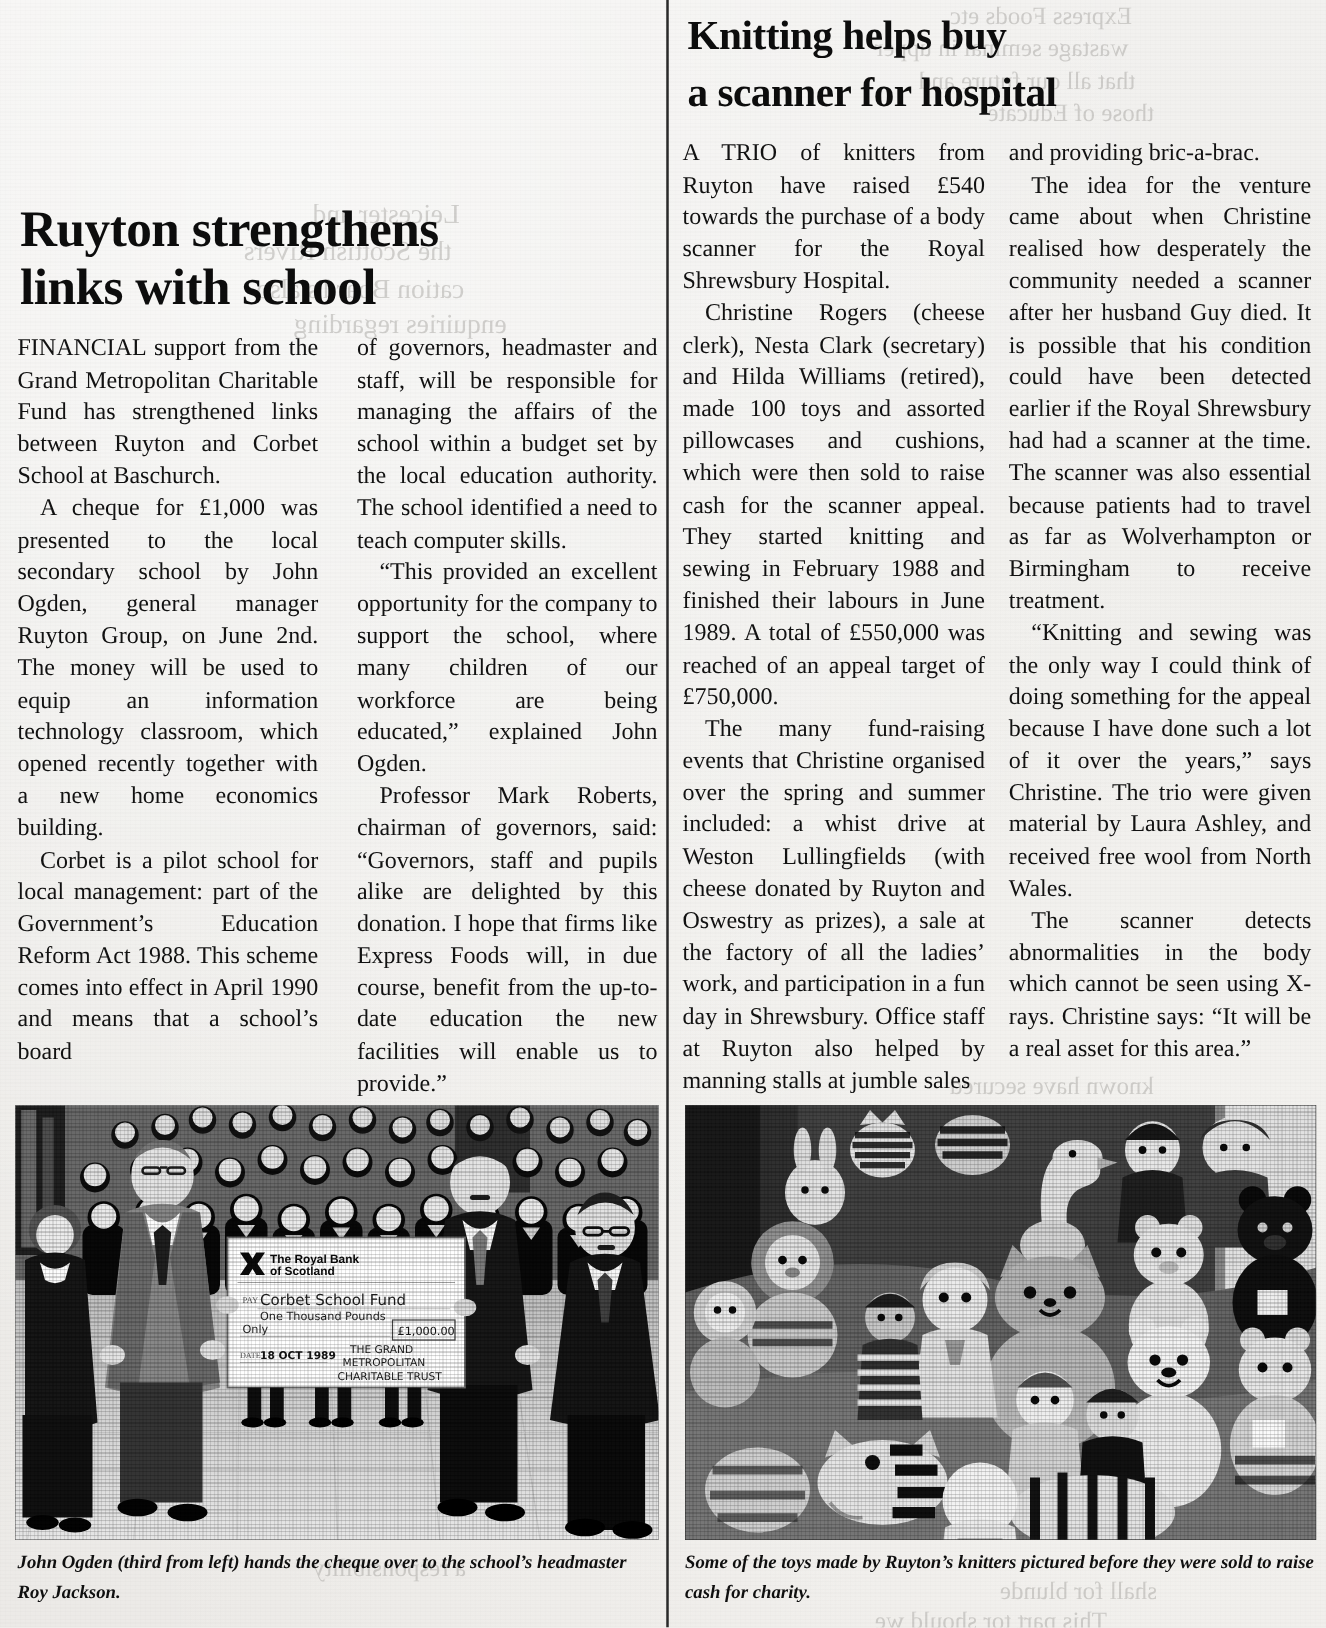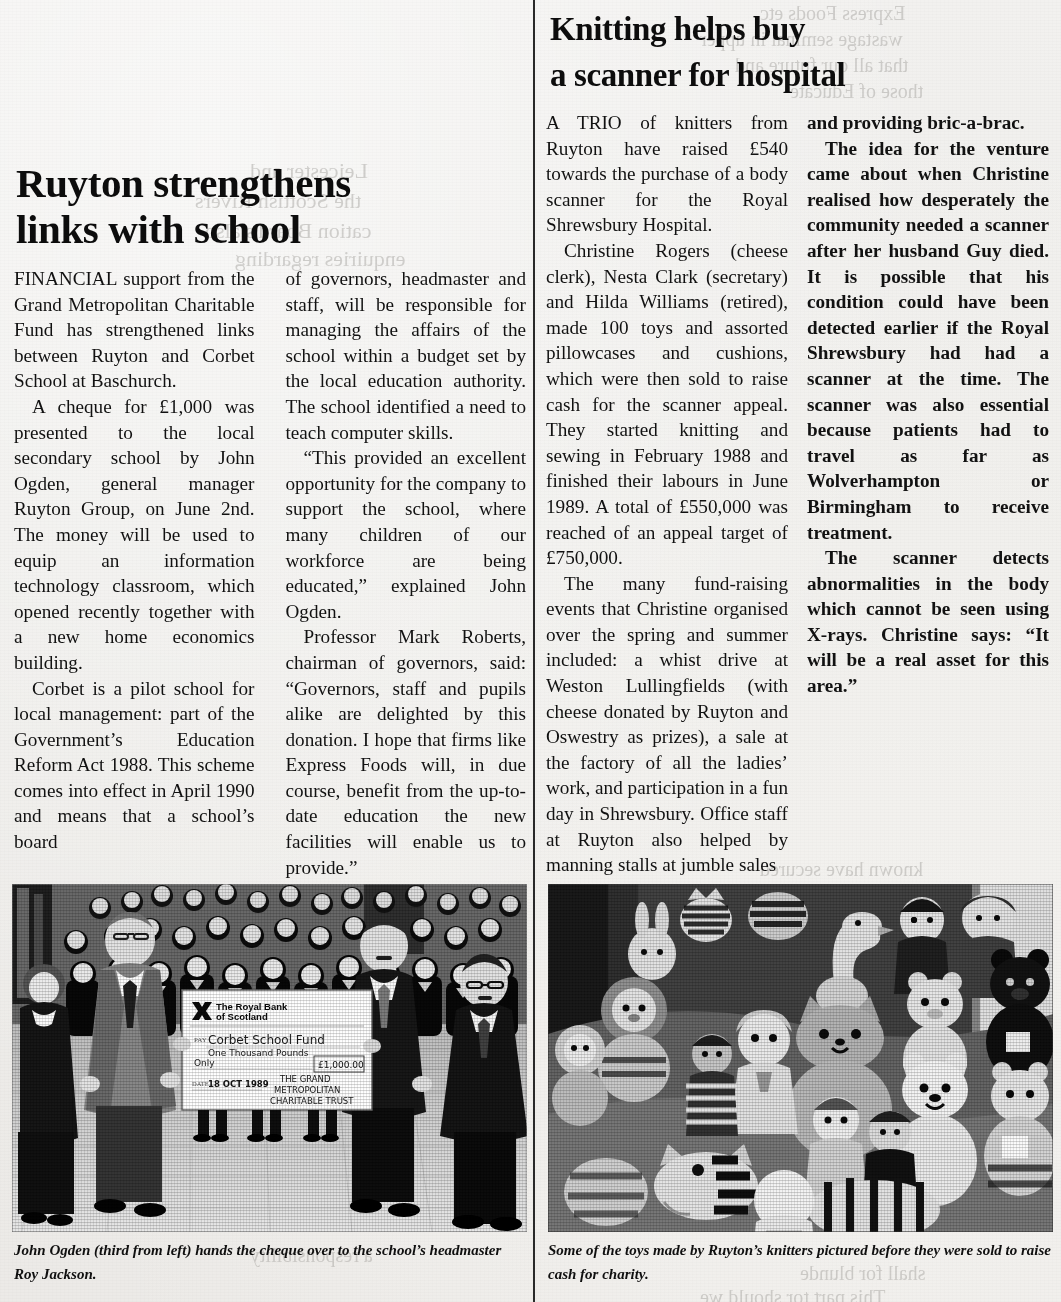--- a/index.html
+++ b/index.html
@@ -165,23 +165,24 @@
     <span>Knitting helps buy</span><br>
     <span>a scanner for hospital</span>
   </h1>
 
   <div class="cols">
     <div class="col" style="width:242px;">
       <p class="lead">A TRIO of knitters from Ruyton have raised £540 towards the purchase of a body scanner for the Royal Shrewsbury Hospital.</p>
       <p>Christine Rogers (cheese clerk), Nesta Clark (secretary) and Hilda Williams (retired), made 100 toys and assorted pillowcases and cushions, which were then sold to raise cash for the scanner appeal.  They started knitting and sewing in February 1988 and finished their labours in June 1989.   A total of £550,000 was reached of an appeal target of £750,000.</p>
       <p>The many fund-raising events that Christine organised over the spring and summer included: a whist drive at Weston Lullingfields (with cheese donated by Ruyton and Oswestry as prizes), a sale at the factory of all the ladies’ work, and participation in a fun day in Shrewsbury.  Office staff at Ruyton also helped by manning stalls at jumble sales</p>
     </div>
-    <div class="col" style="width:242px;font-weight:bold;">
+    <div class="col" style="width:242px;">
       <p class="lead">and providing bric-a-brac.</p>
       <p>The idea for the venture came about when Christine realised how desperately the community needed a scanner after her husband Guy died. It is possible that his condition could have been detected earlier if the Royal Shrewsbury had had a scanner at the time. The scanner was also essential because patients had to travel as far as Wolverhampton or Birmingham to receive treatment.</p>
+      <p>“Knitting and sewing was the only way I could think of doing something for the appeal because I have done such a lot of it over the years,” says Christine.  The trio were given material by Laura Ashley, and received free wool from North Wales.</p>
       <p>The scanner detects abnormalities in the body which cannot be seen using X-rays. Christine says: “It will be a real asset for this area.”</p>
     </div>
   </div>
 </div>
 
 <div class="photo" style="left:12px; top:884px; width:515px; height:348px;">
   <svg width="515" height="348" viewBox="0 0 515 348" preserveAspectRatio="none">
     <defs>
       <linearGradient id="floorL" x1="0" y1="0" x2="0" y2="1">
         <stop offset="0%" stop-color="#b9b7b3"></stop>

